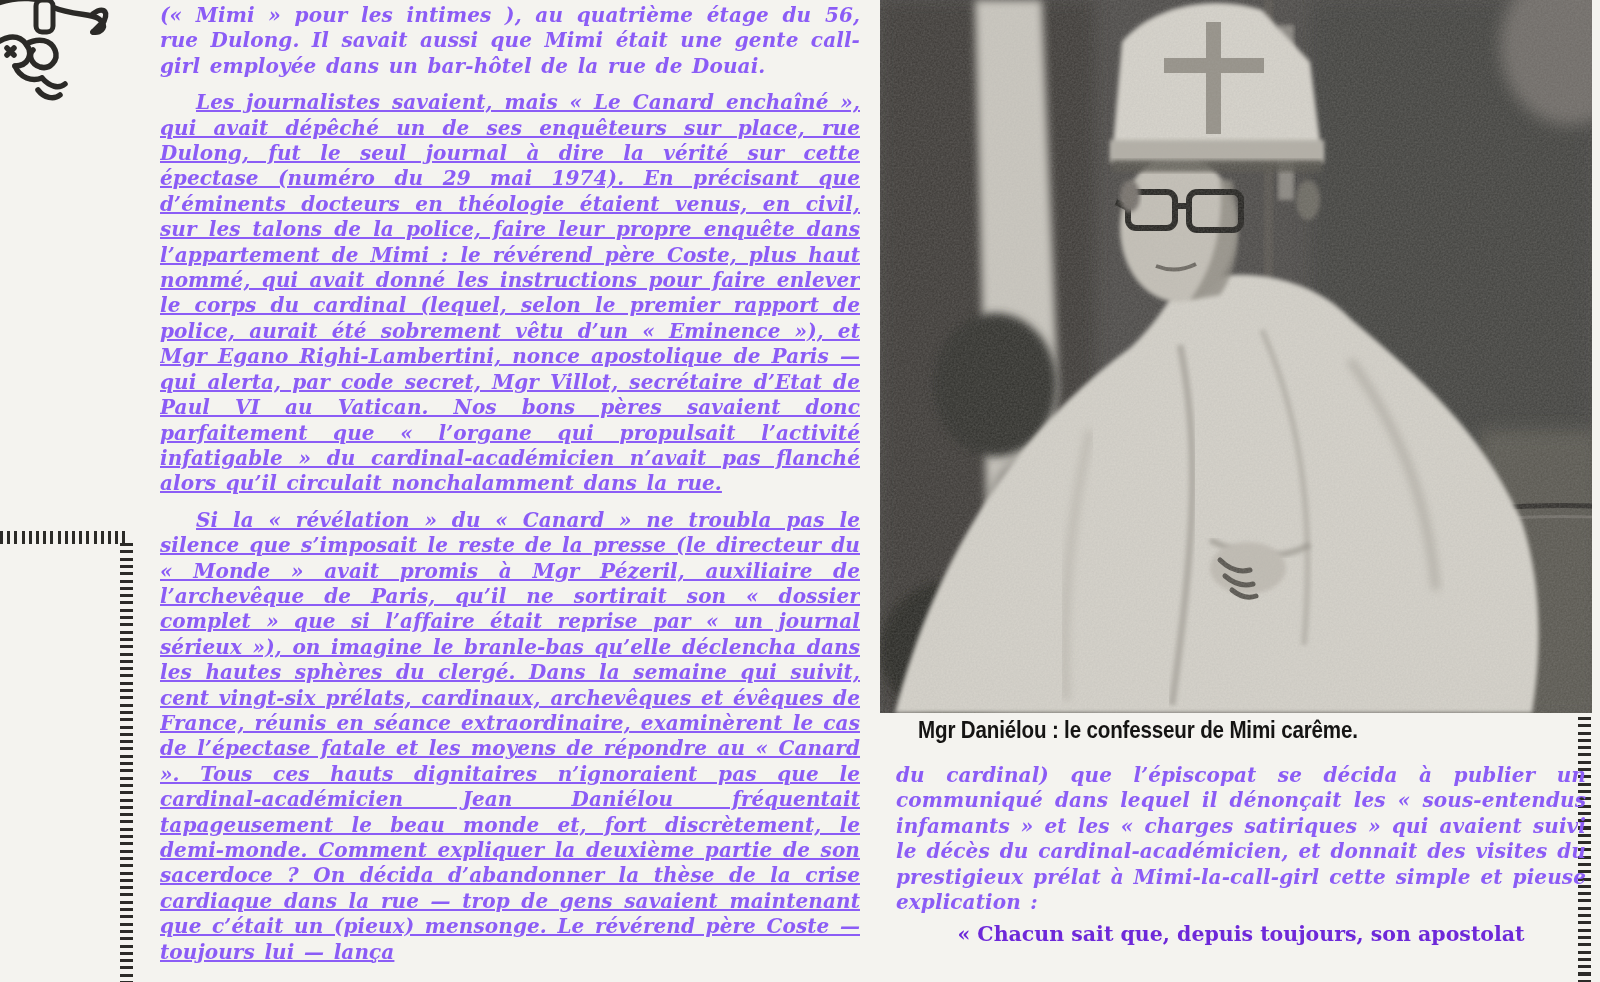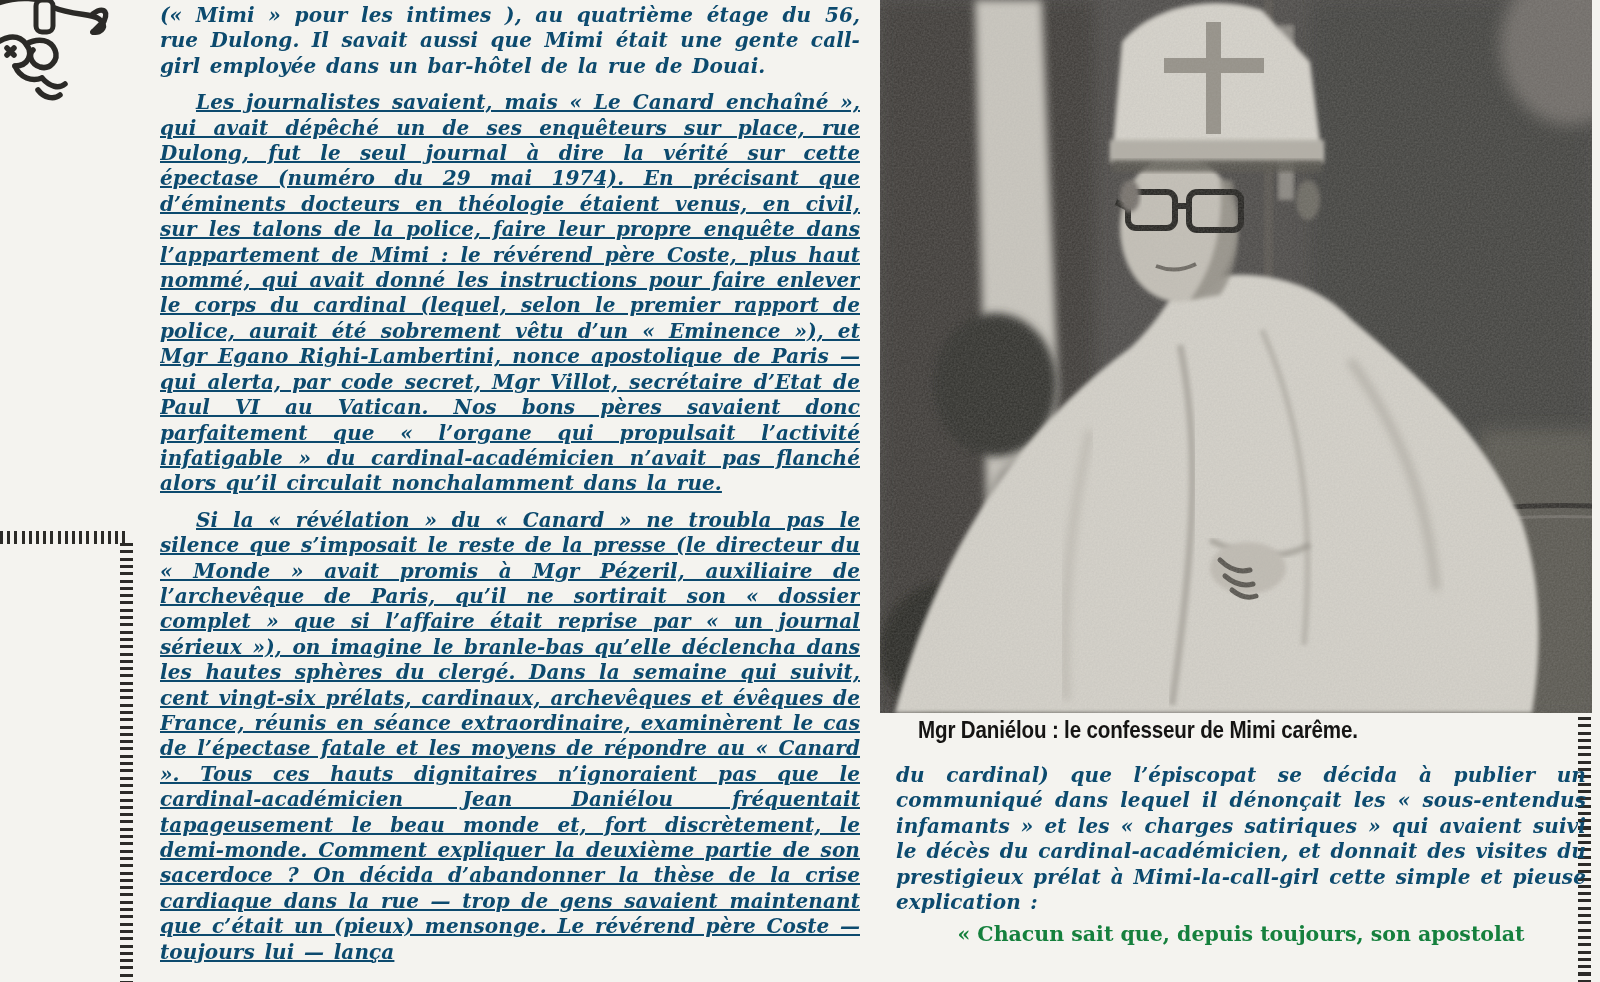--- a/index.html
+++ b/index.html
@@ -11,21 +11,21 @@
     font-kerning:normal;
   }
   
   .body-par {
     font-family:"DejaVu Serif", serif;
     font-style:italic;
     font-weight:700;
     font-size:20px;
     line-height:25.4px;
     text-align:justify;
-    color:#0c4a6e;
+    color:#8b5cf6;
     margin:0;
     word-spacing:2.5px;
     letter-spacing:0.1px;
     hyphens:auto;
   }
   .par-gap { margin-top:11px;text-decoration:underline; }
   .indent  { text-indent:36px; }
 
   .col-left {
     position:absolute; left:160px; top:3px; width:700px; height:979px;
@@ -56,21 +56,21 @@
   }
 
   
   .quote-line {
     font-family:"DejaVu Serif", serif;
     font-weight:700;
     font-style:normal;
     font-size:20.5px;
     line-height:26.5px;
     text-align:center;
-    color:#15803d;
+    color:#6d28d9;
     margin:0;
   }
   .quote-block { margin-top:6px; }
 
   
   .dash-row {
     position:absolute; left:0; top:531px; width:129px; height:13px;
     background:repeating-linear-gradient(90deg,#2c2b28 0 3px, transparent 3px 7.2px);
   }
   .dash-col {

